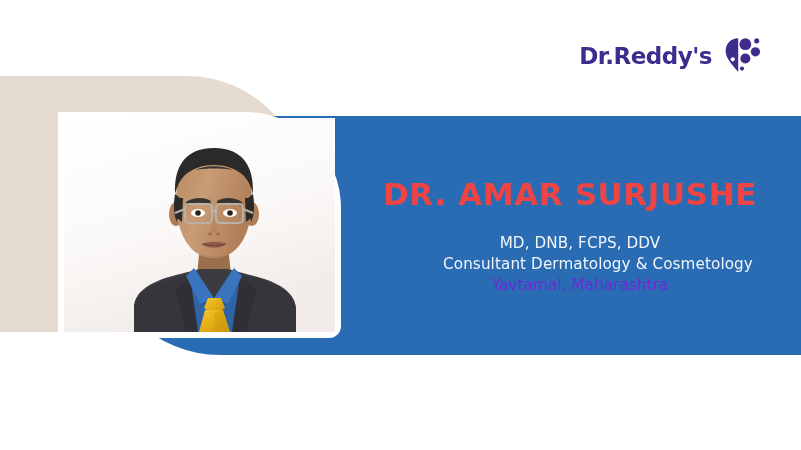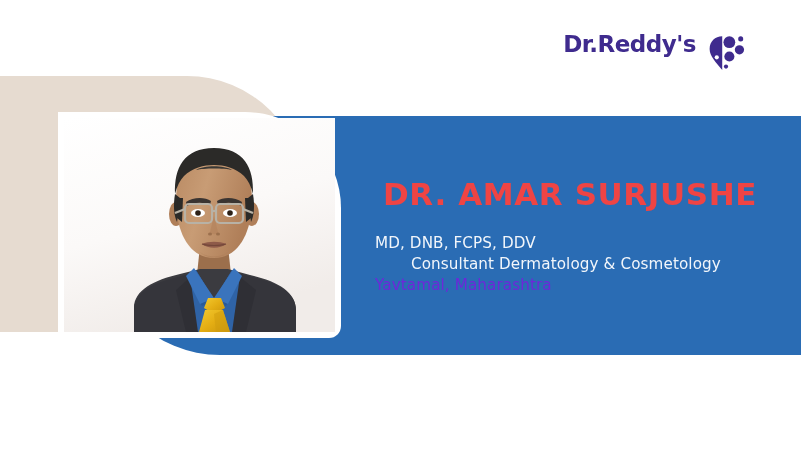--- a/index.html
+++ b/index.html
@@ -20,24 +20,24 @@
     left: 0; top: 0;
     width: 801px;
     height: 450px;
     background: #ffffff;
     overflow: hidden;
   }
 
   
   .brand {
     position: absolute;
-    right: 54px;
+    right: 38px;
     top: 33px;
     display: flex;
-    align-items: flex-start;
+    align-items: center;
     gap: 9px;
     height: 46px;
   }
   .brand-wordmark {
     font-family: "DejaVu Sans", sans-serif;
     font-size: 23px;
     font-weight: 700;
     letter-spacing: -0.5px;
     line-height: 1;
     white-space: nowrap;
@@ -111,20 +111,21 @@
     white-space: nowrap;
   }
   .cred-line {
     color: #f2f6fb;
     font-family: "DejaVu Sans", sans-serif;
     font-size: 15.2px;
     font-weight: 400;
     line-height: 21px;
     letter-spacing: 0.1px;
     white-space: nowrap;
+    text-align: center;
   }
 </style>
 </head>
 <body>
 
 <div id="stage" style="background: rgb(255, 255, 255);">
 
   <div class="brand">
     <span class="brand-wordmark" style="color: rgb(63, 43, 142);">Dr.Reddy's</span>
     <svg class="brand-mark" viewBox="0 0 100 100">

